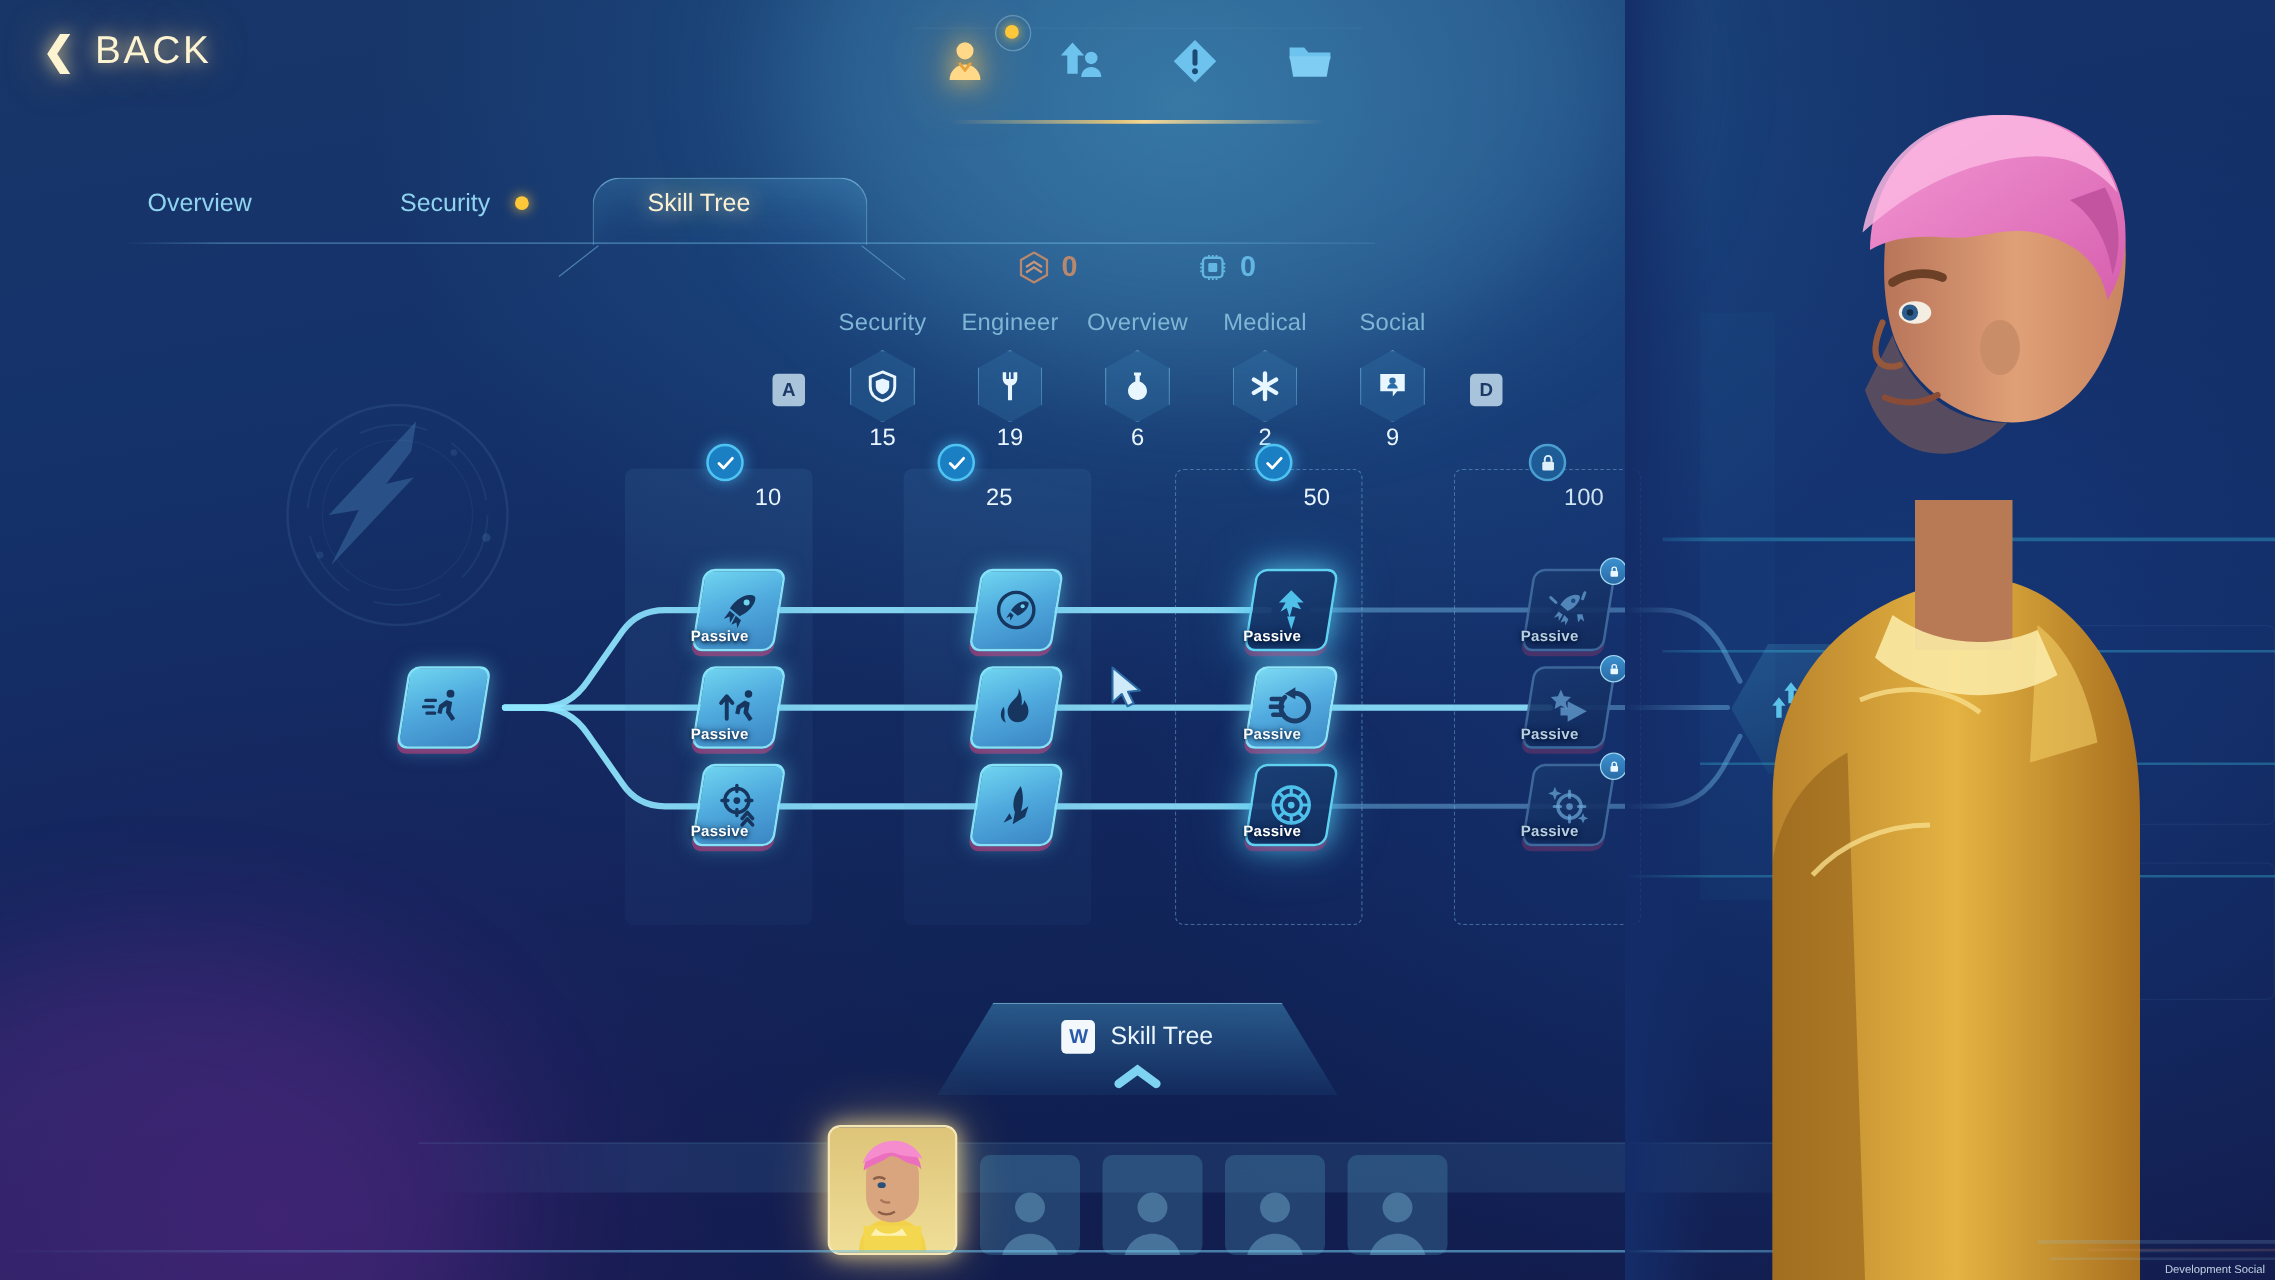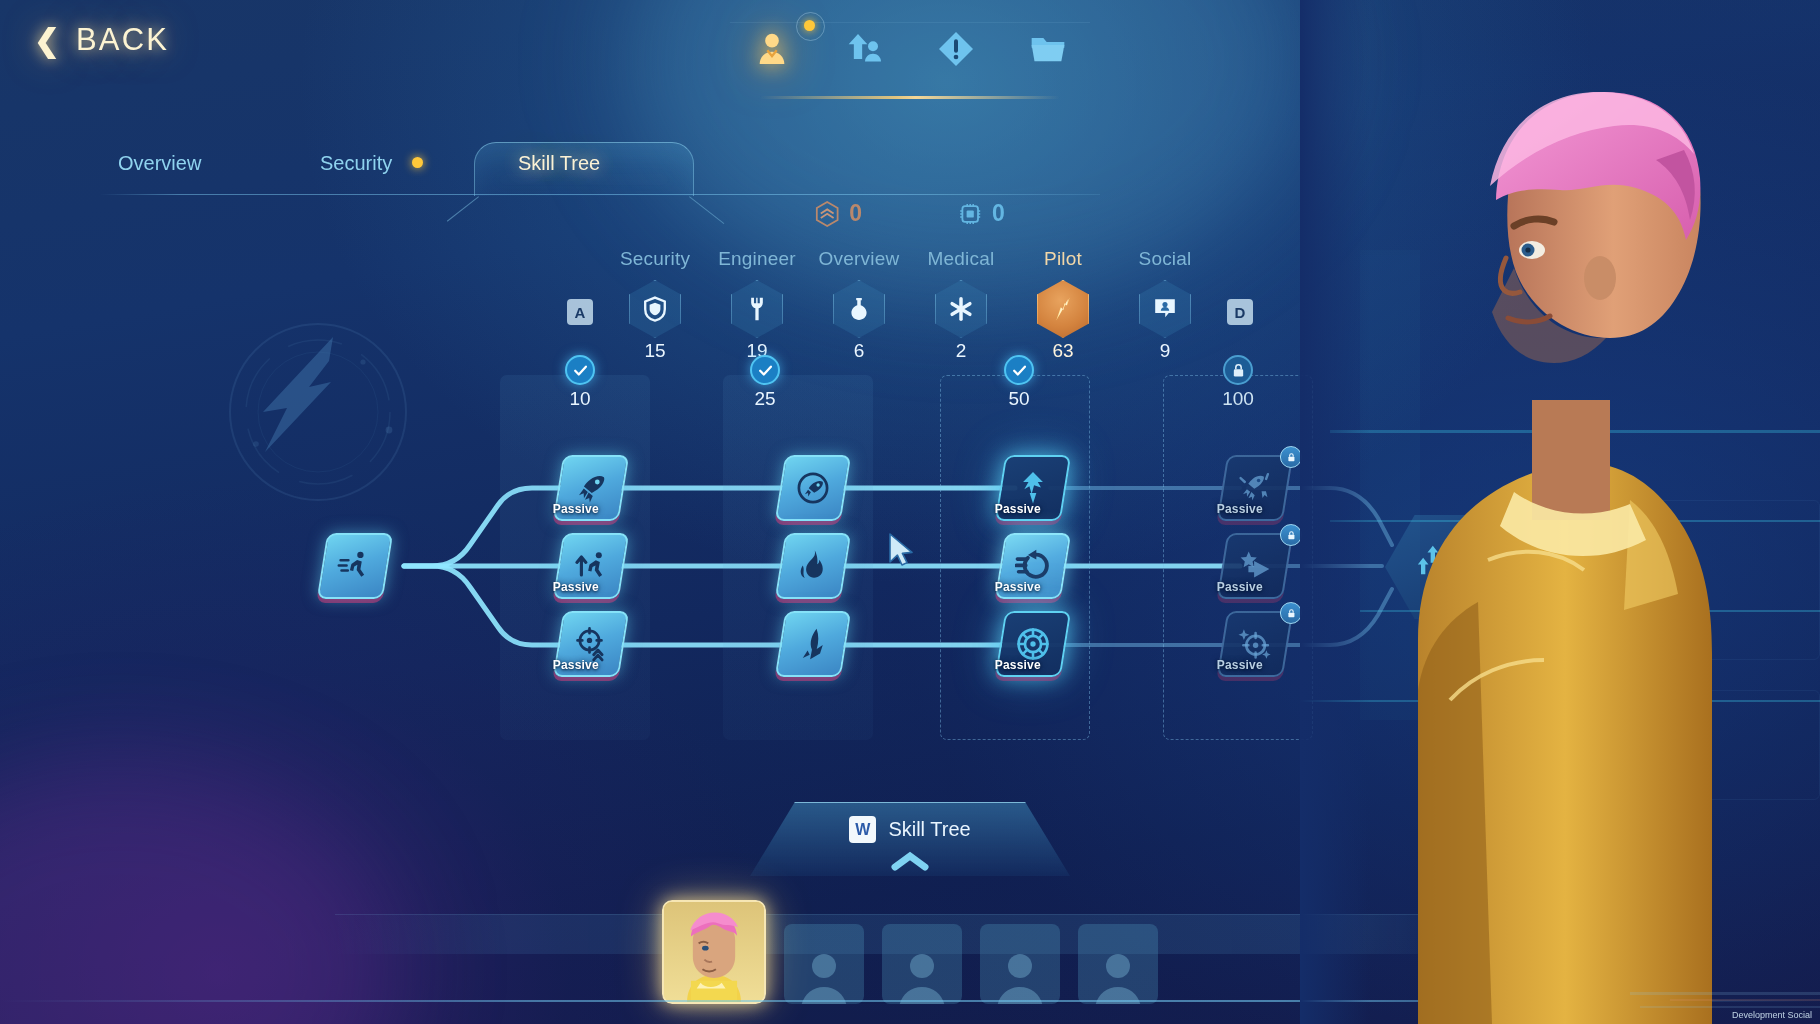--- a/index.html
+++ b/index.html
@@ -140,21 +140,21 @@
   
   #tree { position: absolute; left: 0; top: 355px; width: 1820px; height: 400px; }
   #tree-svg { position: absolute; left: 0; top: 0; width: 1820px; height: 400px; }
 
   .tiercol {
     position: absolute; top: 20px; width: 150px; height: 365px; border-radius: 7px;
   }
   .tiercol.filled { background: linear-gradient(180deg, rgba(90,160,210,0.10), rgba(70,135,190,0.05)); }
   .tiercol.dashed { border: 1px dashed rgba(130,195,235,0.42); }
 
-  .tiermark { position: absolute; top: 0; width: 90px; text-align: center; }
+  .tiermark { position: absolute; top: 0; width: 90px; text-align: right; }
   .tbadge {
     width: 30px; height: 30px; border-radius: 50%; margin: 0 auto;
     display: flex; align-items: center; justify-content: center;
     background: #1b7fc4; border: 2px solid #4fc4f2;
     box-shadow: 0 0 12px rgba(70,180,240,0.7);
   }
   .tbadge.locked { background: #1d5c96; border-color: #4a9ed0; box-shadow: none; }
   .tbadge svg { width: 17px; height: 17px; }
   .tiermark .tnum { font-size: 19px; color: #e8f5ff; margin-top: 3px; }
   .tiermark.lockedmark .tnum { color: #cfe4f2; }
@@ -414,32 +414,20 @@
           <g stroke="#e8f6ff" stroke-width="3" stroke-linecap="round">
             <path d="M12 3.2v17.6"></path>
               <path d="M4.4 7.4 19.6 16.6"></path>
               <path d="M19.6 7.4 4.4 16.6"></path>
           </g>
         </svg>
       </div>
       <div class="catval">2</div>
     </div>
 
-    <div class="cat sel">
-      <div class="catname">Pilot</div>
-      <div class="hexwrap">
-          <div class="hexbg"></div>
-          <div class="hexring"></div>
-        <svg viewBox="0 0 24 24">
-          <path d="M17.8 2.2 6.2 21.8l3.8-11.2 2.1 2.4 1.2-6.1 2.2 1.8z" fill="#ffdf8f"></path>
-          <path d="M16.2 3.6 7.8 18.9l2.6-8.2 1.9 2.2 1.1-5.4 1.8 1.5z" fill="#fff3cd"></path>
-        </svg>
-      </div>
-      <div class="catval">63</div>
-    </div>
 
     <div class="cat">
       <div class="catname">Social</div>
       <div class="hexwrap">
           <div class="hexbg"></div>
           <div class="hexring"></div>
         <svg viewBox="0 0 24 24">
           <path d="M3.6 3.6h16.8v11.8h-5.2l-3 3.6v-3.6H3.6z" fill="#e8f6ff"></path>
           <circle cx="12" cy="8.2" r="2.2" fill="#2a6ba6"></circle>
           <path d="M8.4 13.6c0-2 1.6-3.4 3.6-3.4s3.6 1.4 3.6 3.4z" fill="#2a6ba6"></path>

